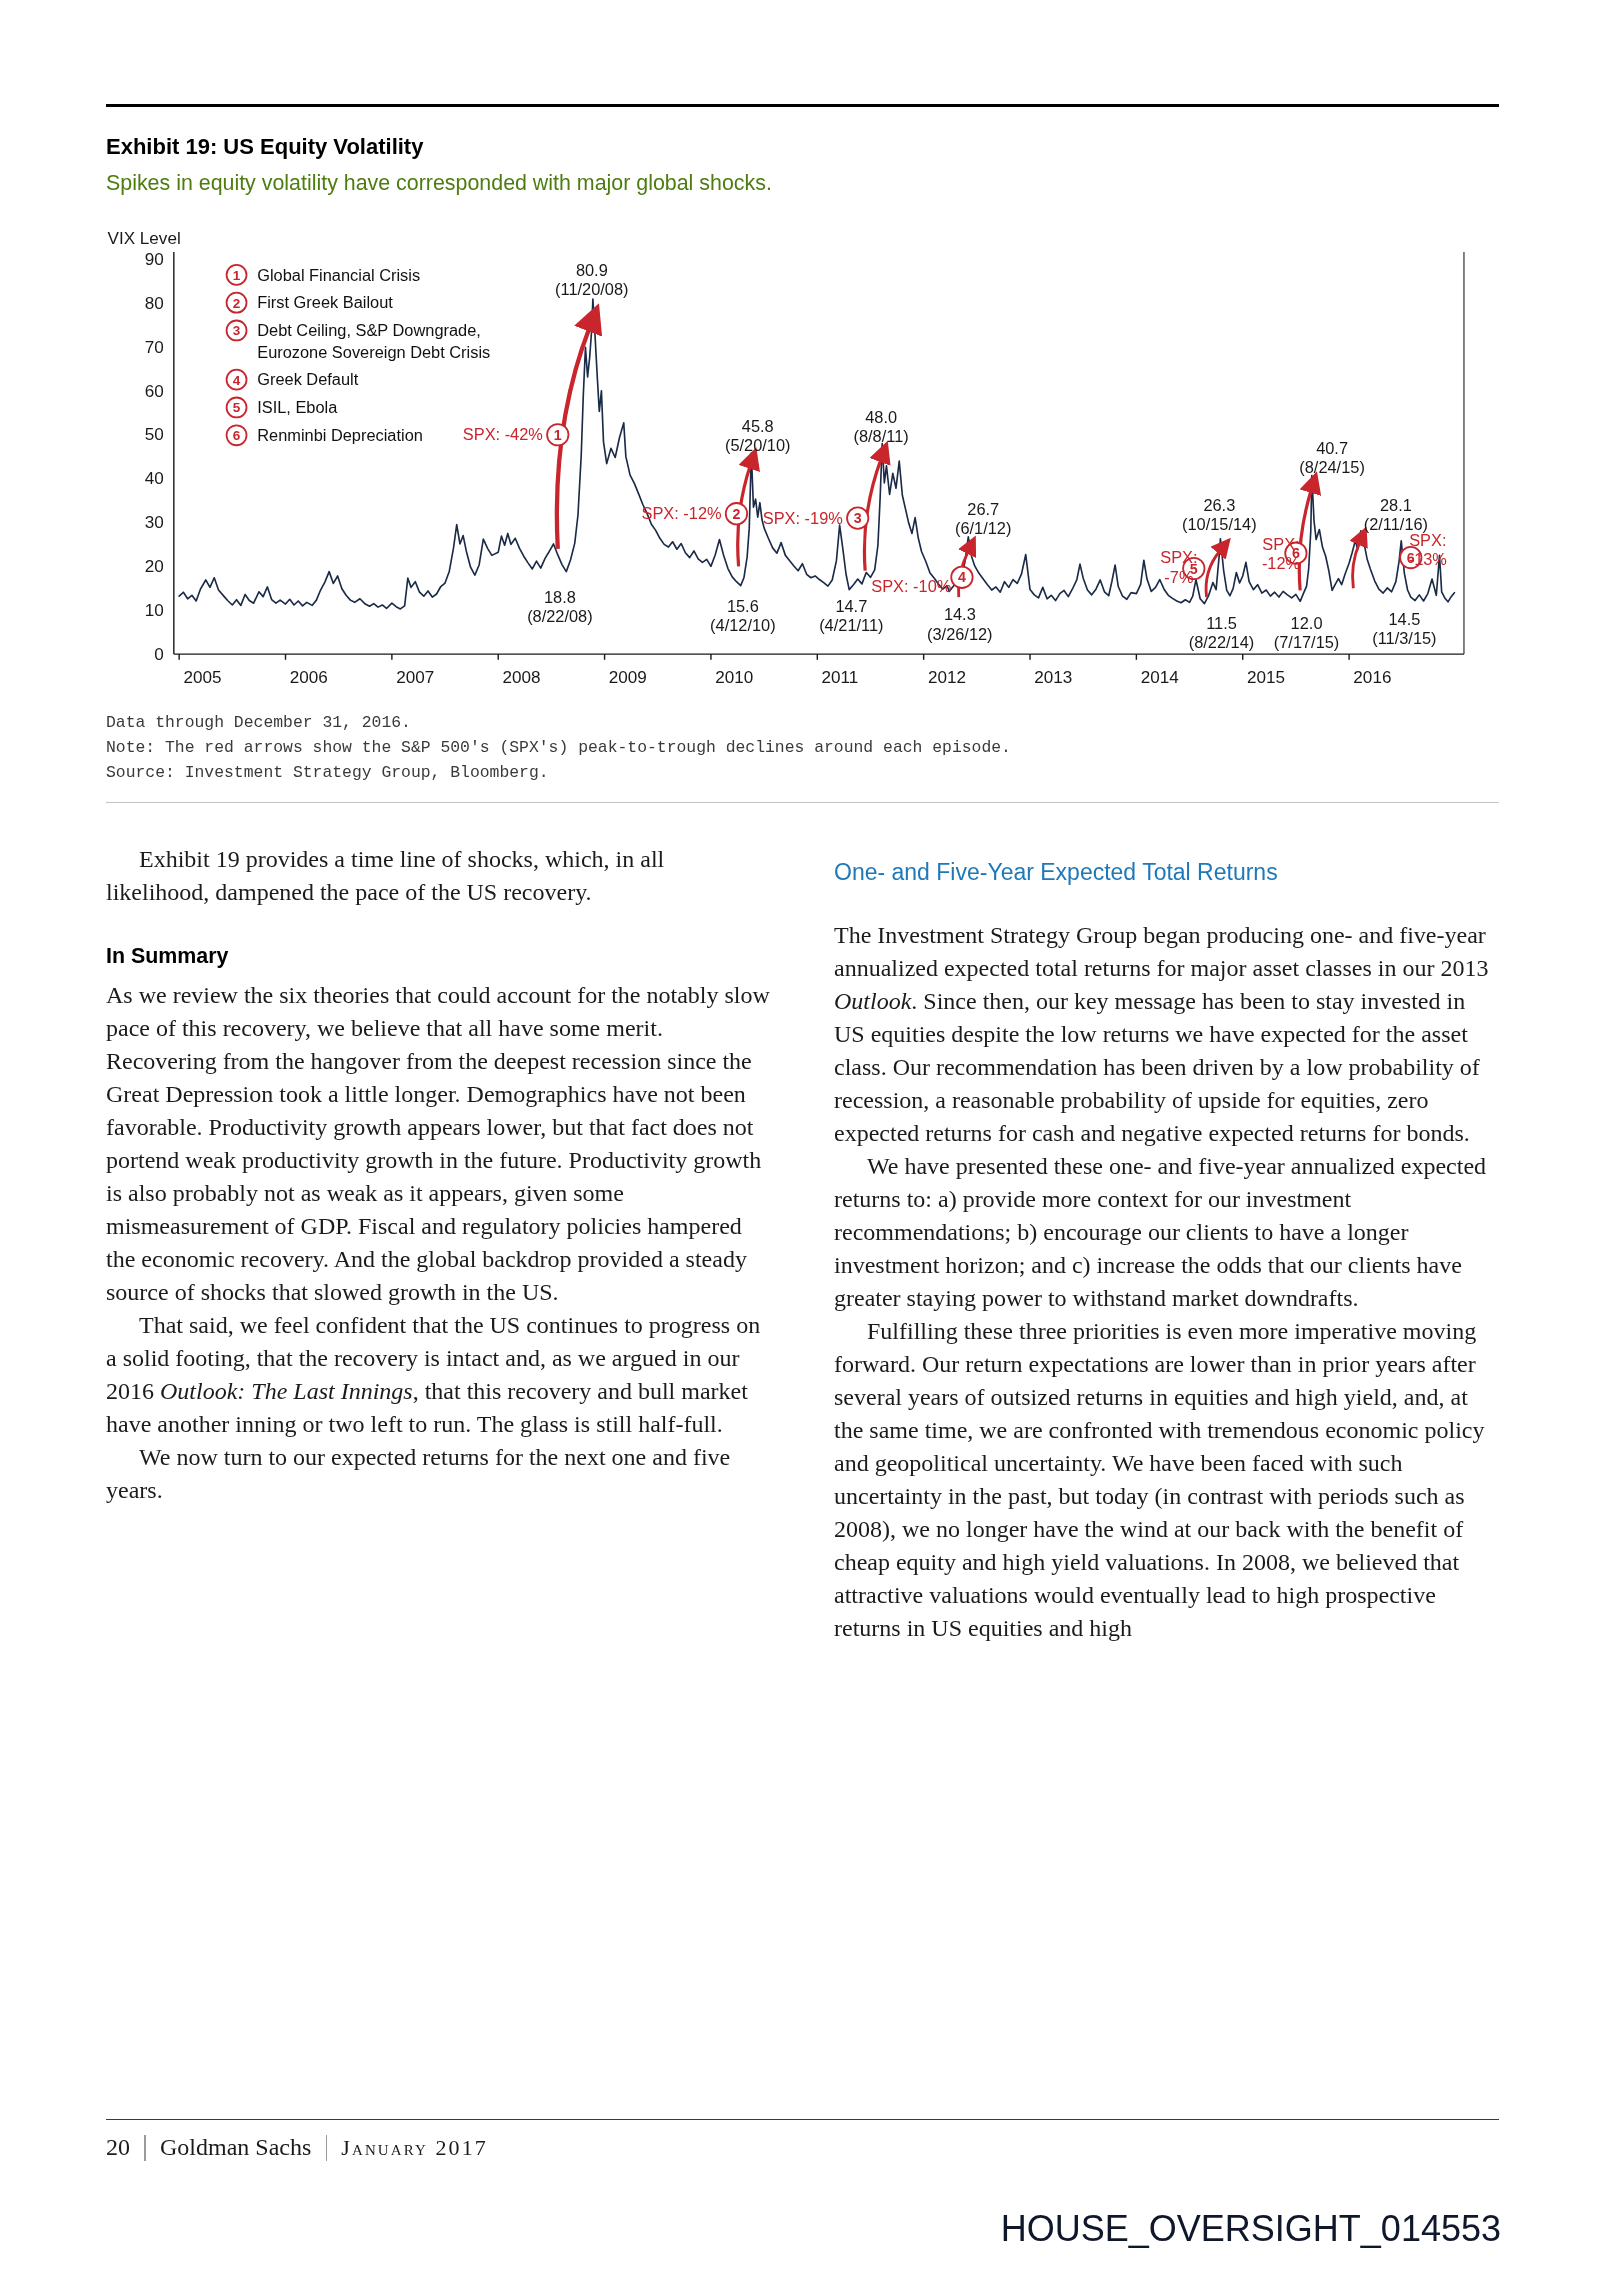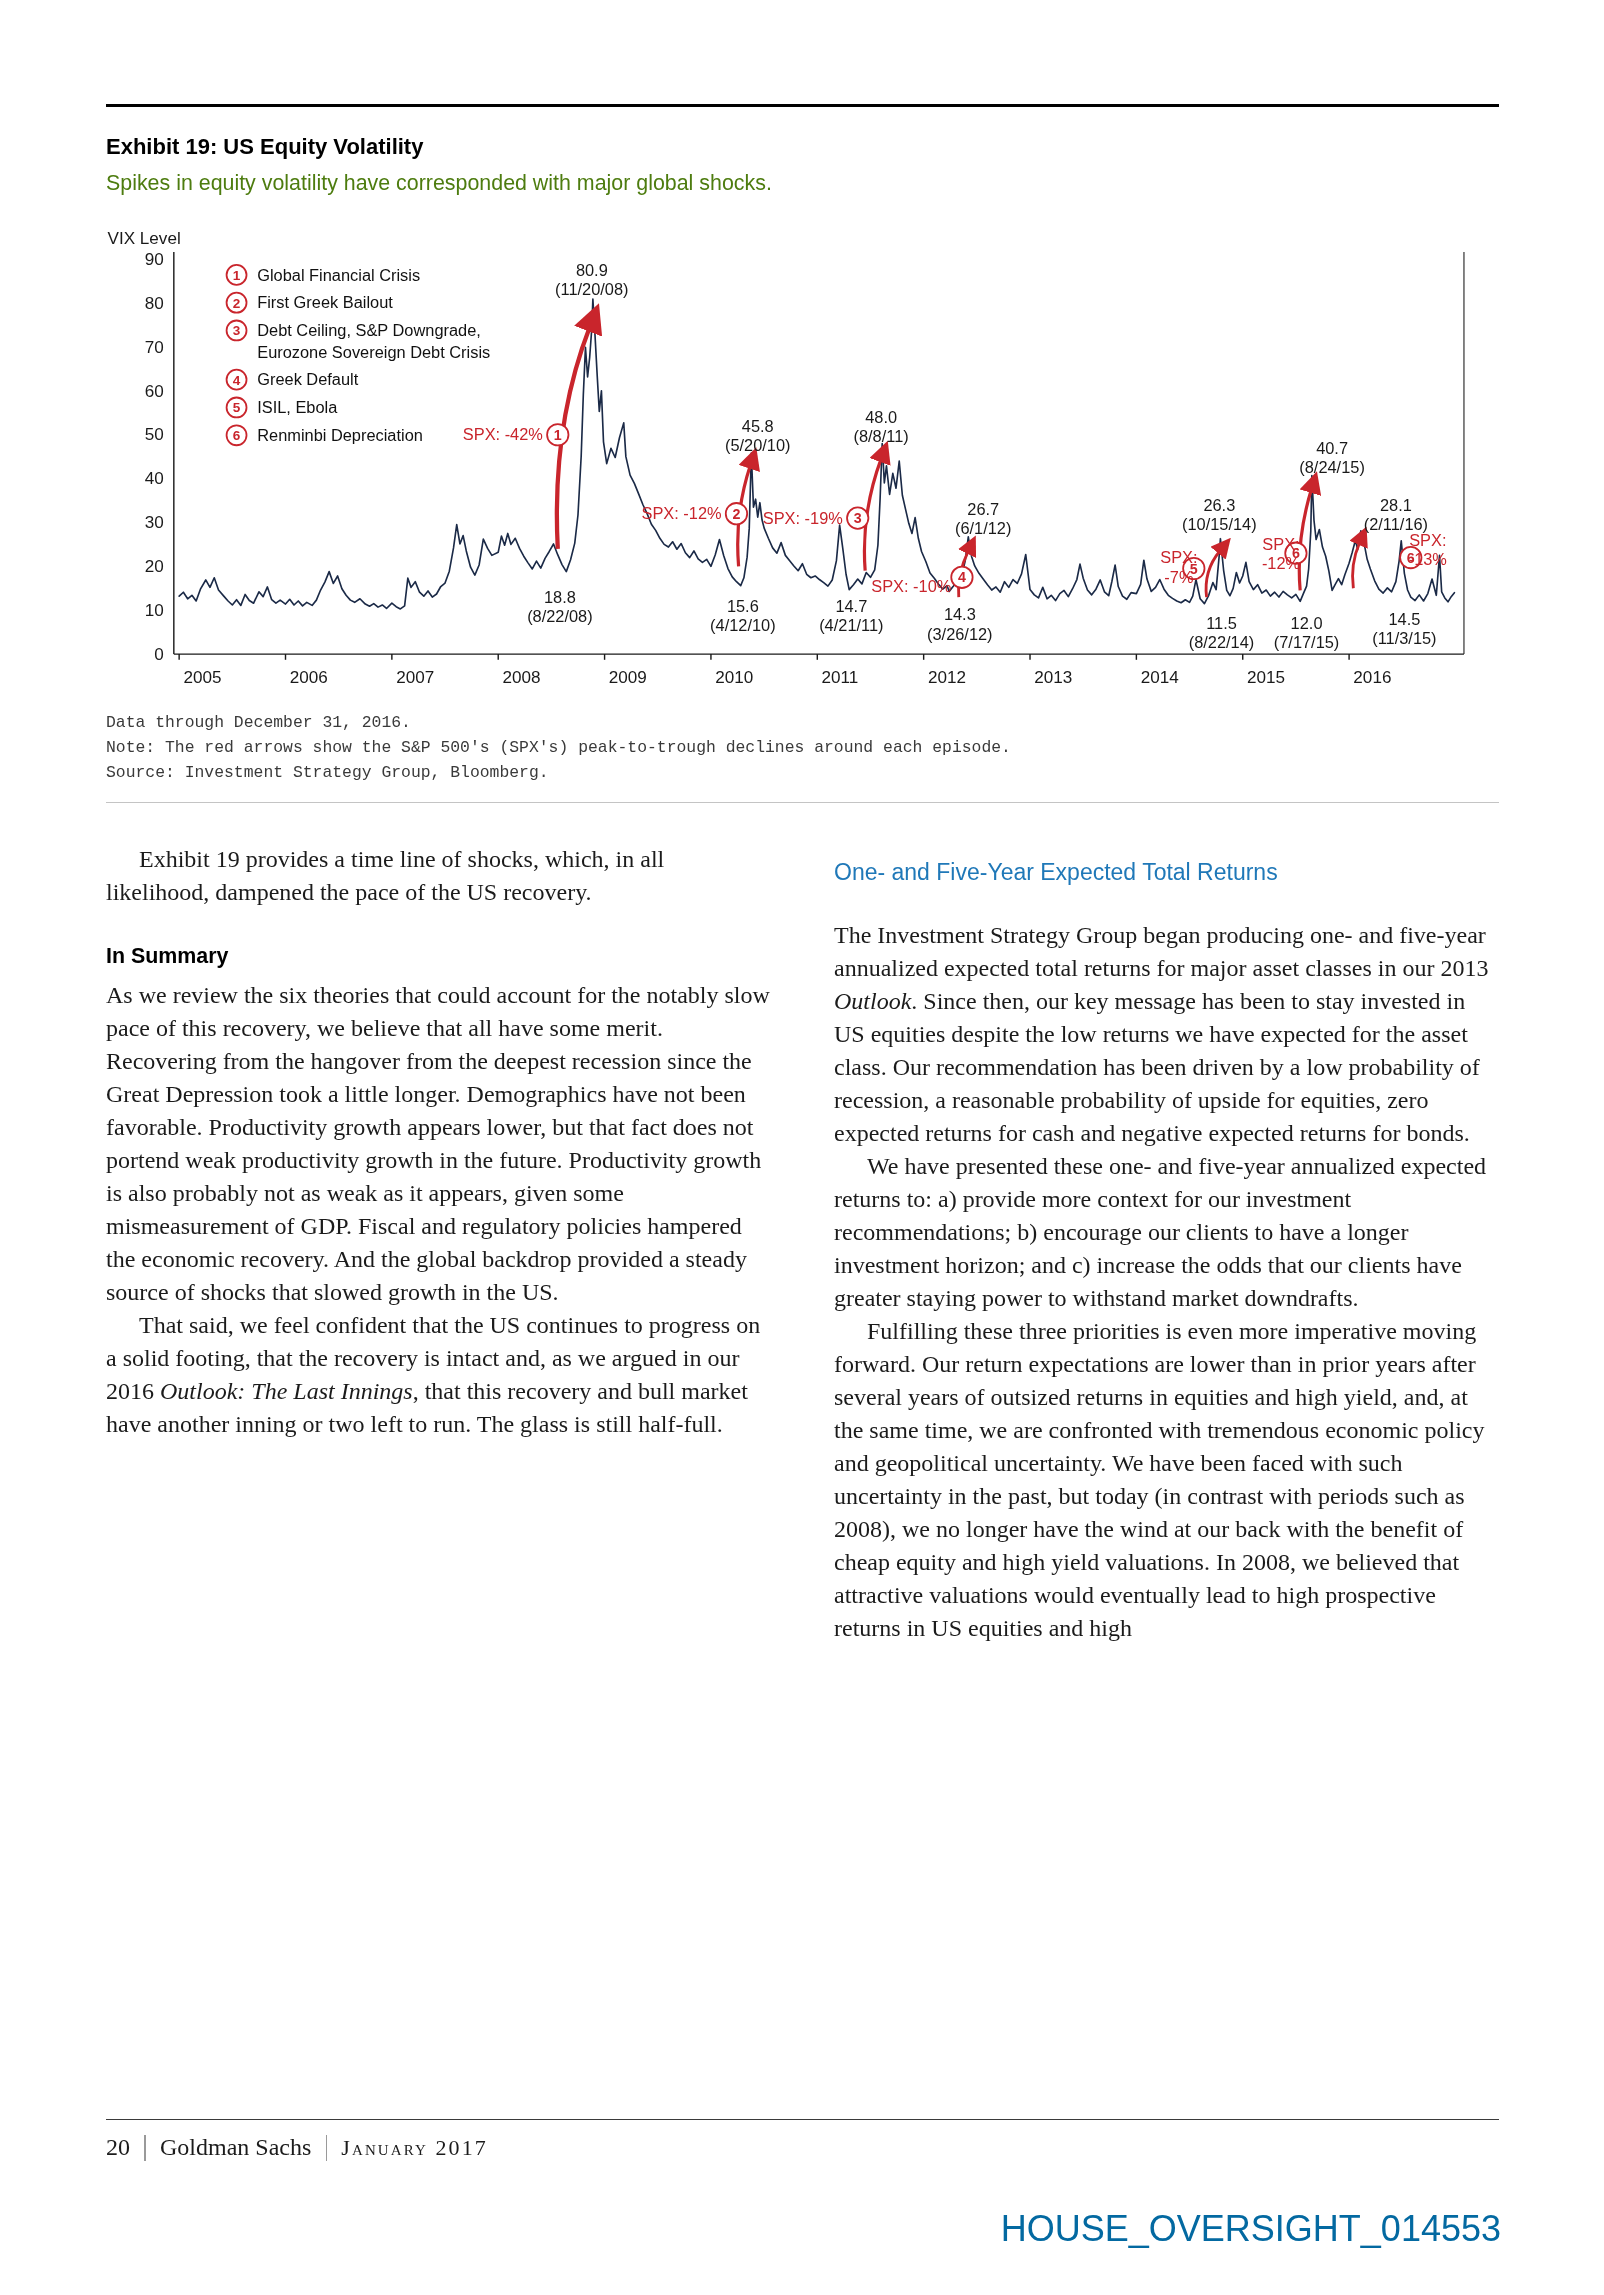--- a/index.html
+++ b/index.html
@@ -25,21 +25,21 @@
     font-family:"Liberation Sans",sans-serif;font-weight:normal;
     font-size:23px;line-height:52px;color:var(--accent,#1f78b8);
     margin:2.9px 0 21.4px 0;max-width:456px;
   }
   em{font-style:italic;}
   .footer-rule{position:absolute;left:106px;top:2119px;width:1393px;height:1.4px;background:#3a3a3a;}
   .footer{position:absolute;left:106px;top:2134px;display:flex;align-items:center;}
   .footer .pg,.footer .brand{font-size:24px;color:#1b1b1b;}
   .footer .vsep{width:1.4px;height:26px;background:#9a9a9a;margin:0 14.3px;}
   .footer .date{font-size:22px;font-variant:small-caps;letter-spacing:2.1px;color:#1b1b1b;}
-  .watermark{position:absolute;right:103px;top:2208px;font-family:"Liberation Sans",sans-serif;font-size:36px;color:#0369a1;}
+  .watermark{position:absolute;right:103px;top:2208px;font-family:"Liberation Sans",sans-serif;font-size:36px;color:#0f172a;}
 </style>
 </head>
 <body>
 
 <div class="page">
   <div class="top-rule"></div>
 
   <div class="exhibit-title">Exhibit 19: US Equity Volatility</div>
   <div class="exhibit-subtitle">Spikes in equity volatility have corresponded with major global shocks.</div>
 
@@ -180,20 +180,21 @@
       <div>Source: Investment Strategy Group, Bloomberg.</div>
     </div>
 
   <div class="divider"></div>
 
   <div class="col col-left" id="col-left">
       <p class="indent"><span>Exhibit 19 provides a time line of shocks, which, in all likelihood, dampened the pace of the US recovery.</span></p>
       <h3>In Summary</h3>
       <p><span>As we review the six theories that could account for the notably slow pace of this recovery, we believe that all have some merit. Recovering from the hangover from the deepest recession since the Great Depression took a little longer. Demographics have not been favorable. Productivity growth appears lower, but that fact does not portend weak productivity growth in the future. Productivity growth is also probably not as weak as it appears, given some mismeasurement of GDP. Fiscal and regulatory policies hampered the economic recovery. And the global backdrop provided a steady source of shocks that slowed growth in the US.</span></p>
       <p class="indent"><span>That said, we feel confident that the US continues to progress on a solid footing, that the recovery is intact and, as we argued in our 2016 </span><em>Outlook: The Last Innings</em><span>, that this recovery and bull market have another inning or two left to run. The glass is still half-full.</span></p>
+      <p class="indent"><span>We now turn to our expected returns for the next one and five years.</span></p>
     </div>
 
   <div class="col col-right">
     <h2>One- and Five-Year Expected Total Returns</h2>
     <div id="col-right-paras">
         <p><span>The Investment Strategy Group began producing one- and five-year annualized expected total returns for major asset classes in our 2013 </span><em>Outlook</em><span>. Since then, our key message has been to stay invested in US equities despite the low returns we have expected for the asset class. Our recommendation has been driven by a low probability of recession, a reasonable probability of upside for equities, zero expected returns for cash and negative expected returns for bonds.</span></p>
         <p class="indent"><span>We have presented these one- and five-year annualized expected returns to: a) provide more context for our investment recommendations; b) encourage our clients to have a longer investment horizon; and c) increase the odds that our clients have greater staying power to withstand market downdrafts.</span></p>
         <p class="indent"><span>Fulfilling these three priorities is even more imperative moving forward. Our return expectations are lower than in prior years after several years of outsized returns in equities and high yield, and, at the same time, we are confronted with tremendous economic policy and geopolitical uncertainty. We have been faced with such uncertainty in the past, but today (in contrast with periods such as 2008), we no longer have the wind at our back with the benefit of cheap equity and high yield valuations. In 2008, we believed that attractive valuations would eventually lead to high prospective returns in US equities and high</span></p>
       </div>
   </div>

